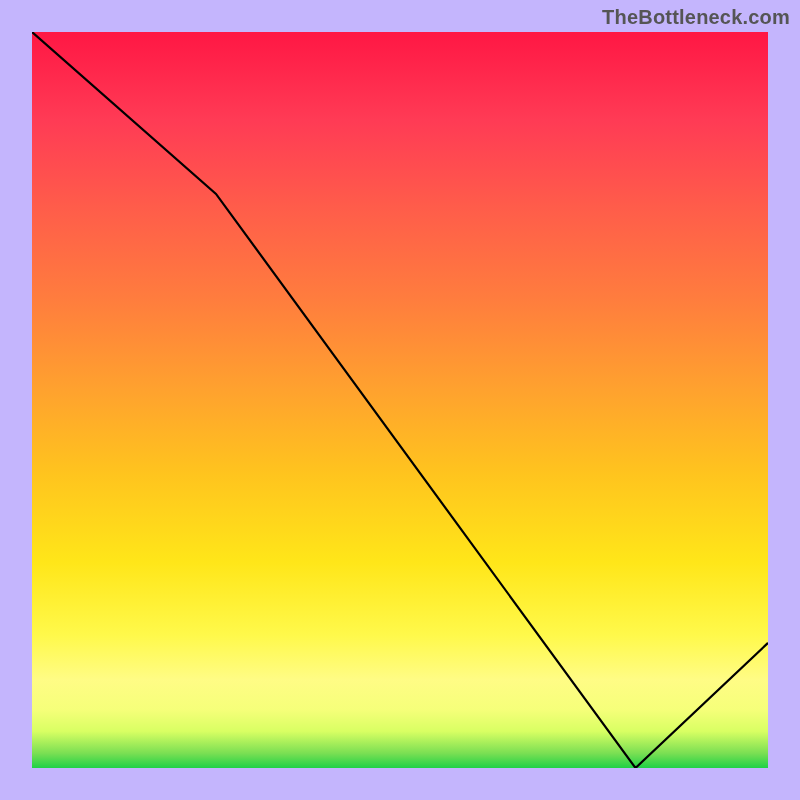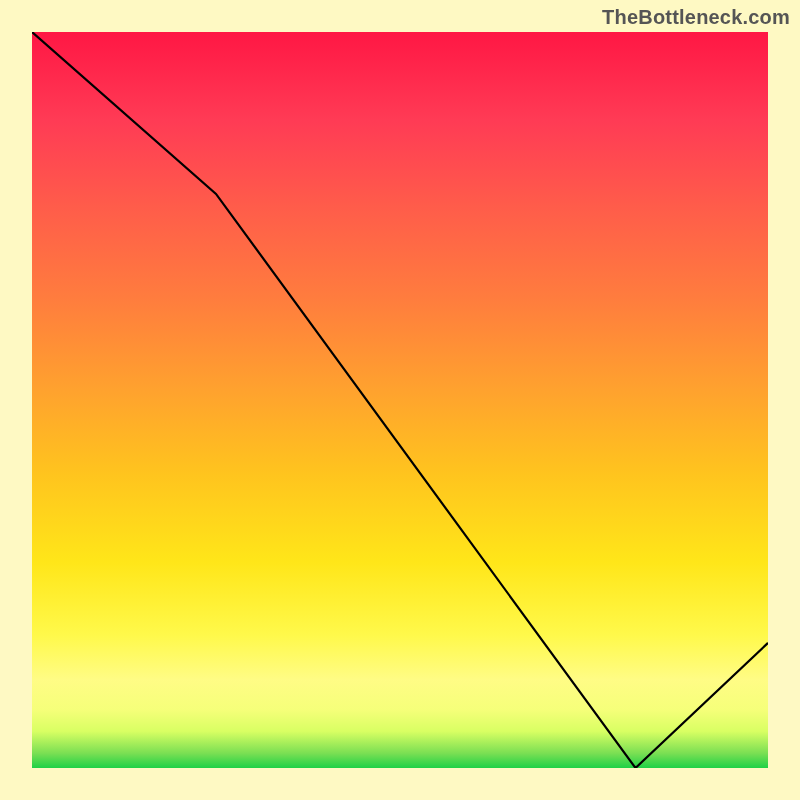--- a/index.html
+++ b/index.html
@@ -8,21 +8,21 @@
     width: 800px;
     height: 800px;
     background: #000000;
     overflow: hidden;
     font-family: Arial, Helvetica, sans-serif;
   }
   .container {
     position: relative;
     width: 800px;
     height: 800px;
-    background: #fef9c3;
+    background: #c4b5fd;
   }
   .watermark {
     position: absolute;
     top: 6px;
     right: 10px;
     color: #555555;
     font-size: 20px;
     font-weight: bold;
     letter-spacing: 0.2px;
     user-select: none;

